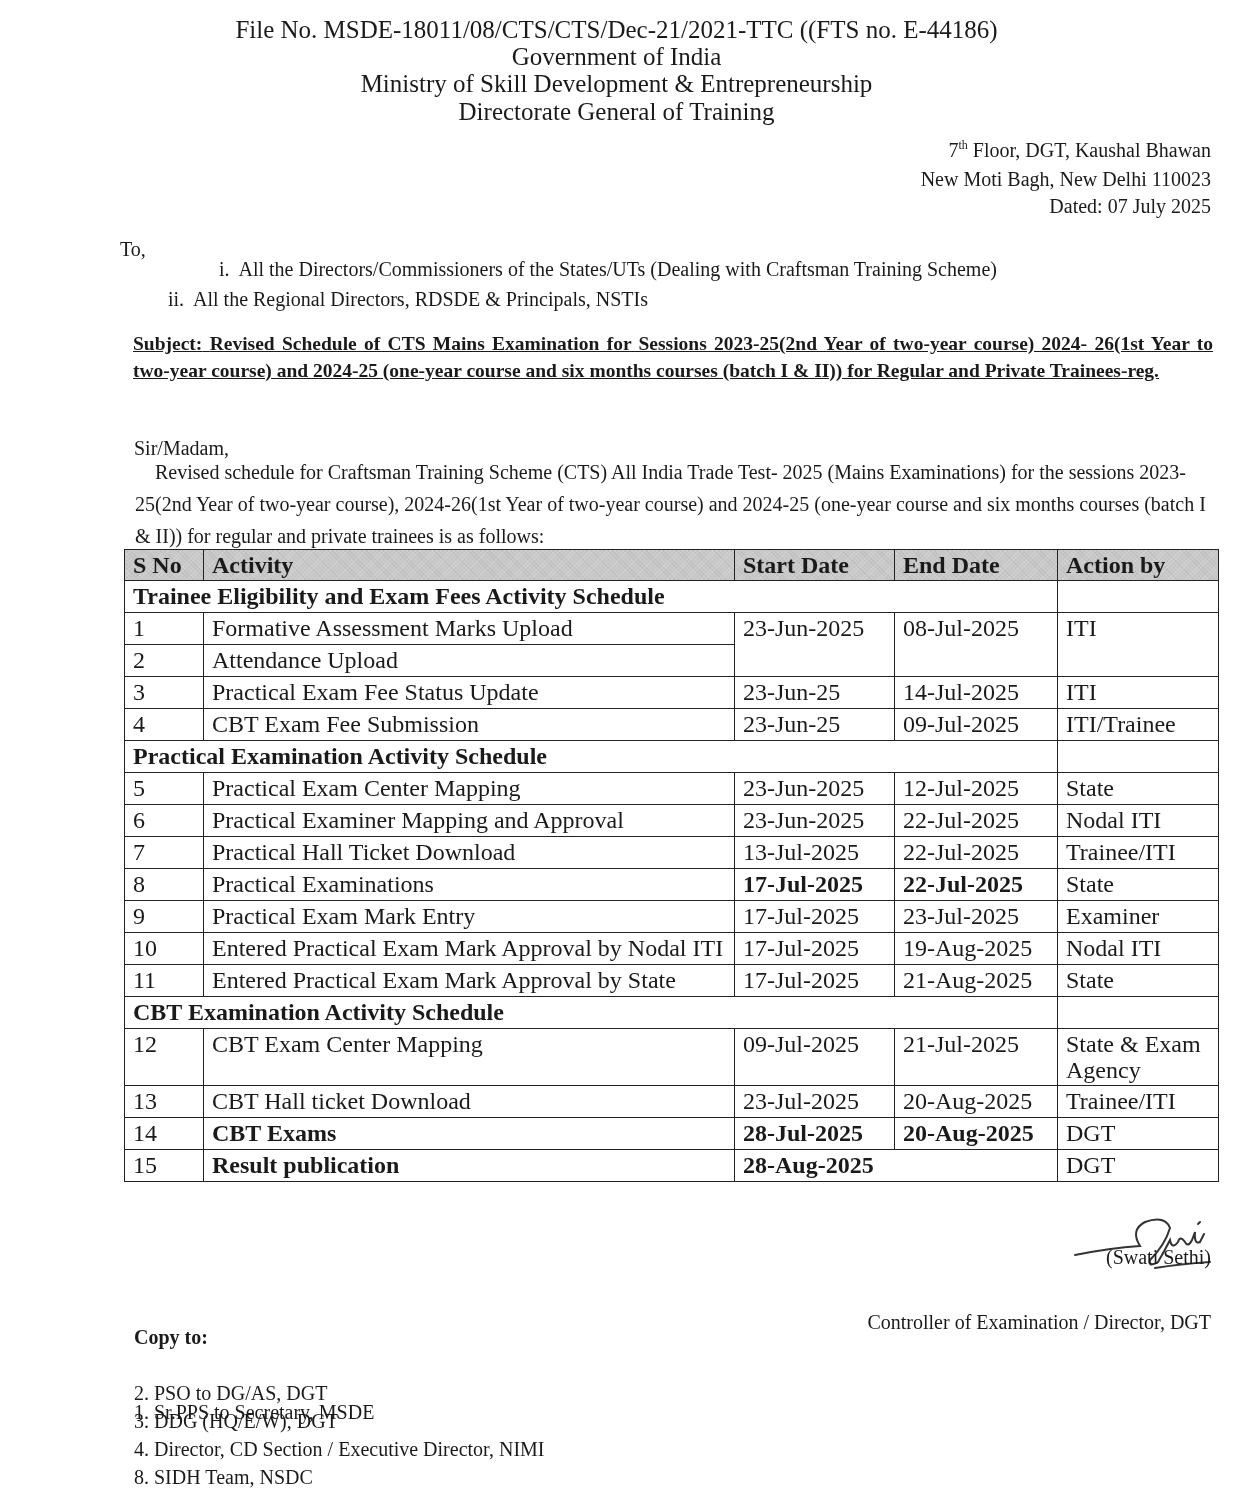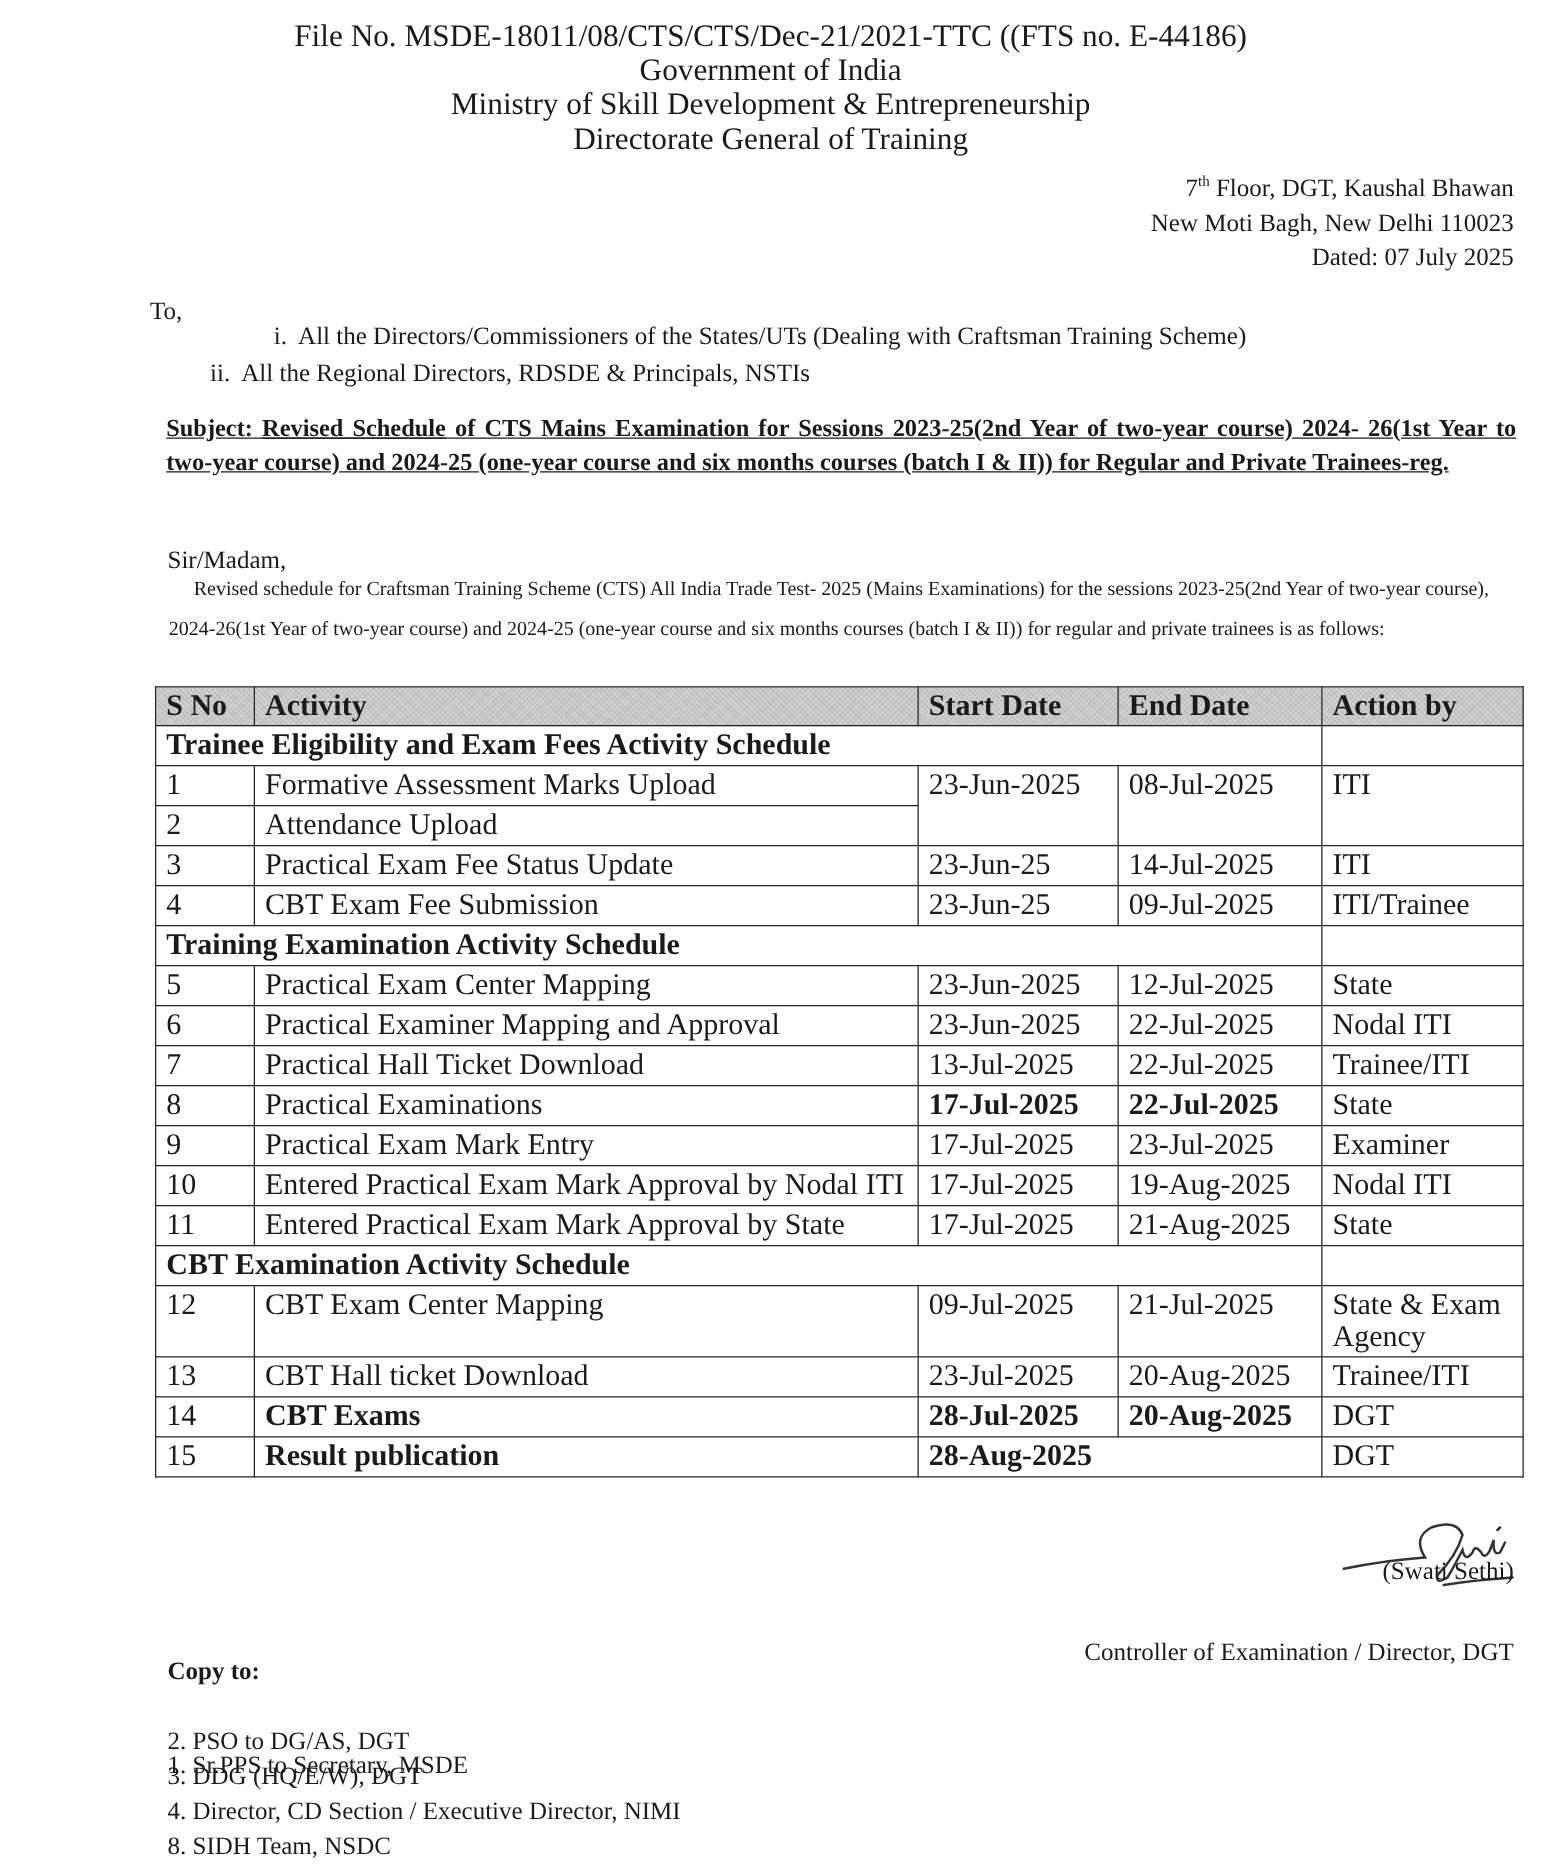--- a/index.html
+++ b/index.html
@@ -9,21 +9,21 @@
     color: #1a1a1a;
   }
   .abs { position: absolute; }
   .hdr { font-size: 25px; text-align: center; left: 0; width: 1233px; }
   .right { right: 22px; text-align: right; font-size: 20px; }
   .txt { font-size: 20px; }
   .bold { font-weight: bold; }
   sup { font-size: 12px; }
   .subject { left: 133px; width: 1080px; font-size: 19.5px; font-weight: bold; line-height: 27px; text-align: justify; }
   .subject u { text-decoration: underline; }
-  .body-para { left: 135px; width: 1075px; font-size: 16px; line-height: 32px; }
+  .body-para { left: 135px; width: 1075px; font-size: 20px; line-height: 32px; }
 
   table.sched {
     position: absolute; left: 124px; top: 549px; width: 1094px;
     border-collapse: collapse; font-size: 24px; table-layout: fixed;
   }
   table.sched td, table.sched th {
     border: 1.5px solid #222; padding: 2px 8px; vertical-align: top; text-align: left;
     height: 27px; line-height: 26px;
   }
   table.sched th {
@@ -113,21 +113,21 @@
     </tr>
     <tr>
       <td>4</td>
       <td>CBT Exam Fee Submission</td>
       <td>23-Jun-25</td>
       <td>09-Jul-2025</td>
       <td>ITI/Trainee</td>
     </tr>
 
     <tr>
-      <td colspan="4" class="section">Training Examination Activity Schedule</td>
+      <td colspan="4" class="section">Practical Examination Activity Schedule</td>
       <td></td>
     </tr>
     <tr>
       <td>5</td>
       <td>Practical Exam Center Mapping</td>
       <td>23-Jun-2025</td>
       <td>12-Jul-2025</td>
       <td>State</td>
     </tr>
     <tr>

